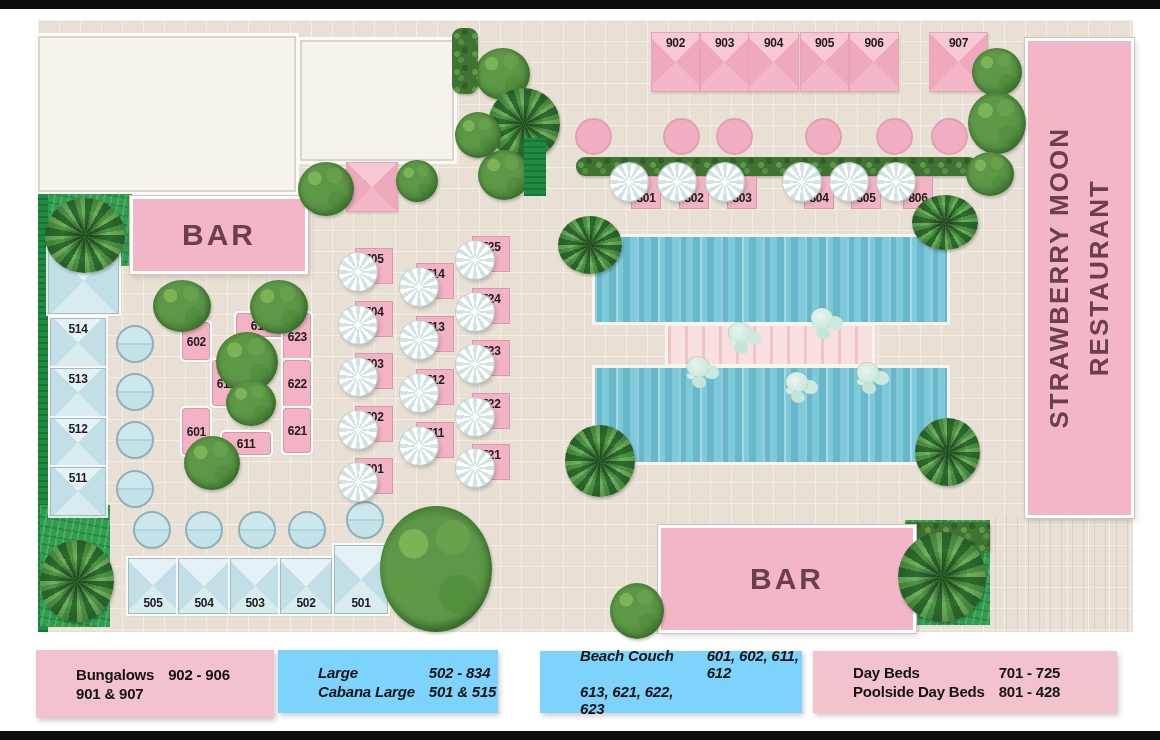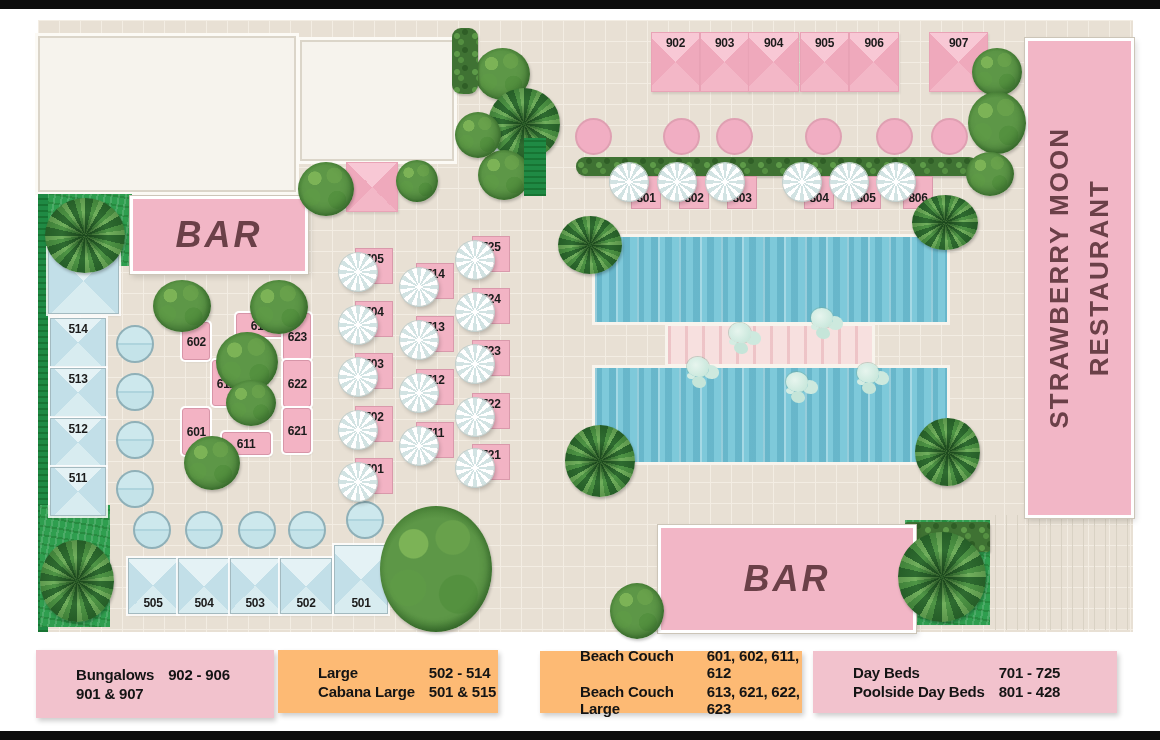--- a/index.html
+++ b/index.html
@@ -10,21 +10,21 @@
   
   .field{left:38px;top:20px;width:1095px;height:612px;background:#e8e0d4;
     background-image:linear-gradient(#f3ede3 1px,transparent 1px),
                      linear-gradient(90deg,#f3ede3 1px,transparent 1px);
     background-size:21px 21px;}
   .stripes-v{background-image:repeating-linear-gradient(90deg,#d9d2c4 0 1px,transparent 1px 11px);}
   
   .building{background:#f6f3ed;border:2px solid #dbd5c9;box-shadow:0 0 0 3px #fcfaf5;}
   .venue{background:#f2b6c6;border:3px solid #fff;box-shadow:0 0 0 1px #ccc5b8,2px 3px 6px rgba(0,0,0,.15);
          display:flex;align-items:center;justify-content:center;color:#6b4048;font-weight:700;}
-  .venue-label{font-size:36px;letter-spacing:3px;font-style:italic;}
+  .venue-label{font-size:30px;letter-spacing:3px;}
   .vert-text{writing-mode:vertical-rl;transform:rotate(180deg);font-size:26px;font-weight:700;
              letter-spacing:2px;color:#6b4048;line-height:1.35;}
   
   .grass{background:#2f9e4f;background-image:
      repeating-linear-gradient(100deg,rgba(255,255,255,.14) 0 2px,transparent 2px 7px),
      repeating-linear-gradient(10deg,rgba(0,60,0,.20) 0 2px,transparent 2px 9px);}
   .grass-dark{background:#1f8a44;background-image:
      repeating-linear-gradient(0deg,rgba(0,50,0,.25) 0 2px,transparent 2px 6px);}
   .hedge{background-color:#3f7233;border-radius:9px;background-image:
      radial-gradient(circle at 5px 8px,#5d9a48 2.5px,transparent 3.5px),
@@ -69,21 +69,21 @@
      box-shadow:0 0 0 3px #f8f4ed;}
   .poolpink{background:#f7e0df;background-image:
      repeating-linear-gradient(90deg,rgba(222,150,160,.38) 0 3px,transparent 3px 17px);
      box-shadow:0 0 0 3px #f8f4ed;}
   .float{width:22px;height:20px;border-radius:55% 60% 50% 60%;
      background:radial-gradient(circle at 40% 40%,#e7f5ee,#bfe3d6);
      box-shadow:13px 5px 0 -3px #cde9de,1px 15px 0 -4px #c5e5d9,-7px 9px 0 -7px #d4ece2,
                 0 0 0 1px rgba(120,170,150,.40);}
   
   .lg{display:flex;align-items:center;box-shadow:2px 3px 5px rgba(0,0,0,.20);}
-  .lg-pink{background:#f2c2cd;} .lg-teal{background:#fdba74;}
+  .lg-pink{background:#f2c2cd;} .lg-teal{background:#7dd3fc;font-style:italic;}
   .lg-rows{margin-left:40px;display:grid;grid-template-columns:auto auto;column-gap:14px;row-gap:2px;}
   .lg-rows span{font-size:15px;font-weight:700;color:#141414;letter-spacing:-.2px;}
 </style>
 </head>
 <body>
 
 <div class="canvas">
   <div class="abs bar-black" style="top:0"></div>
   <div class="abs bar-black" style="top:731px"></div>
 
@@ -334,31 +334,30 @@
     <div class="lg-rows">
       <span>Bungalows</span>
         <span>902 - 906</span>
         <span>901 &amp; 907</span>
     </div>
   </div>
   <div class="abs lg lg-teal" style="left:278px;top:650px;width:220px;height:63px">
 
     <div class="lg-rows">
       <span>Large</span>
-        <span>502 - 514</span>
+        <span>502 - 834</span>
       <span>Cabana Large</span>
         <span>501 &amp; 515</span>
     </div>
   </div>
   <div class="abs lg lg-teal" style="left:540px;top:651px;width:262px;height:62px">
 
     <div class="lg-rows">
       <span>Beach Couch</span>
         <span>601, 602, 611, 612</span>
-      <span>Beach Couch Large</span>
         <span>613, 621, 622, 623</span>
     </div>
   </div>
   <div class="abs lg lg-pink" style="left:813px;top:651px;width:304px;height:62px">
 
     <div class="lg-rows">
       <span>Day Beds</span>
         <span>701 - 725</span>
       <span>Poolside Day Beds</span>
         <span>801 - 428</span>

